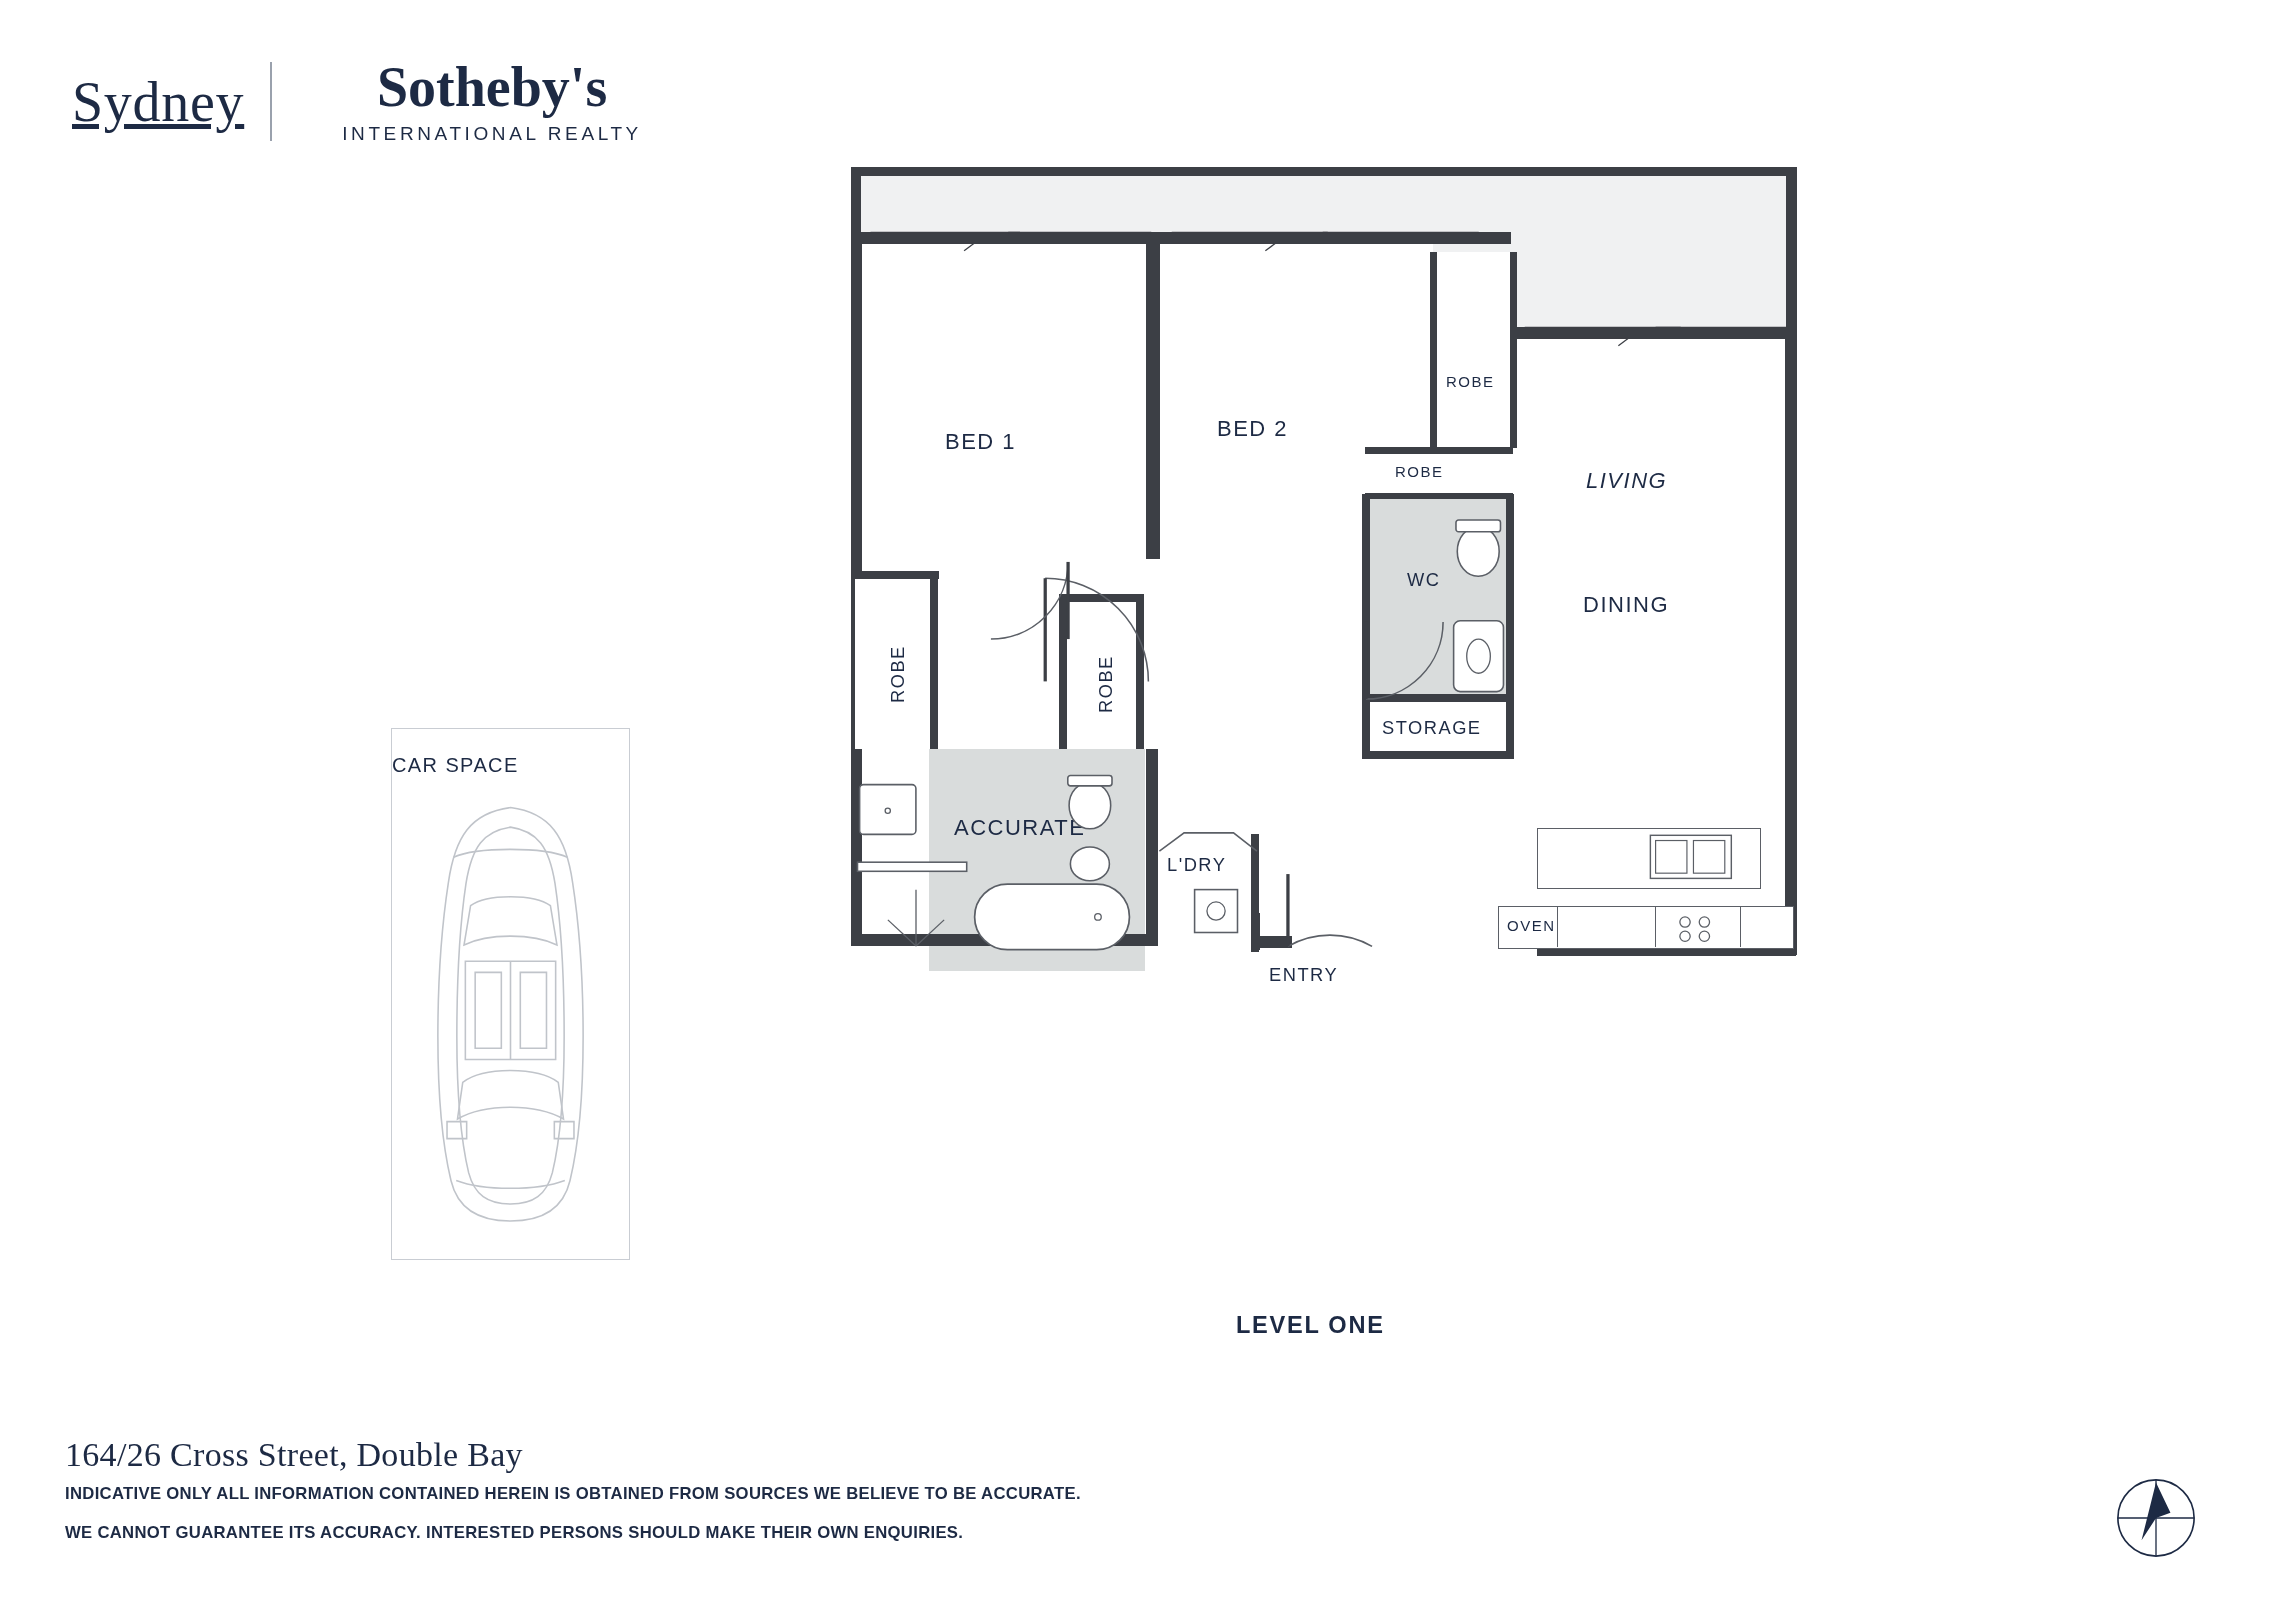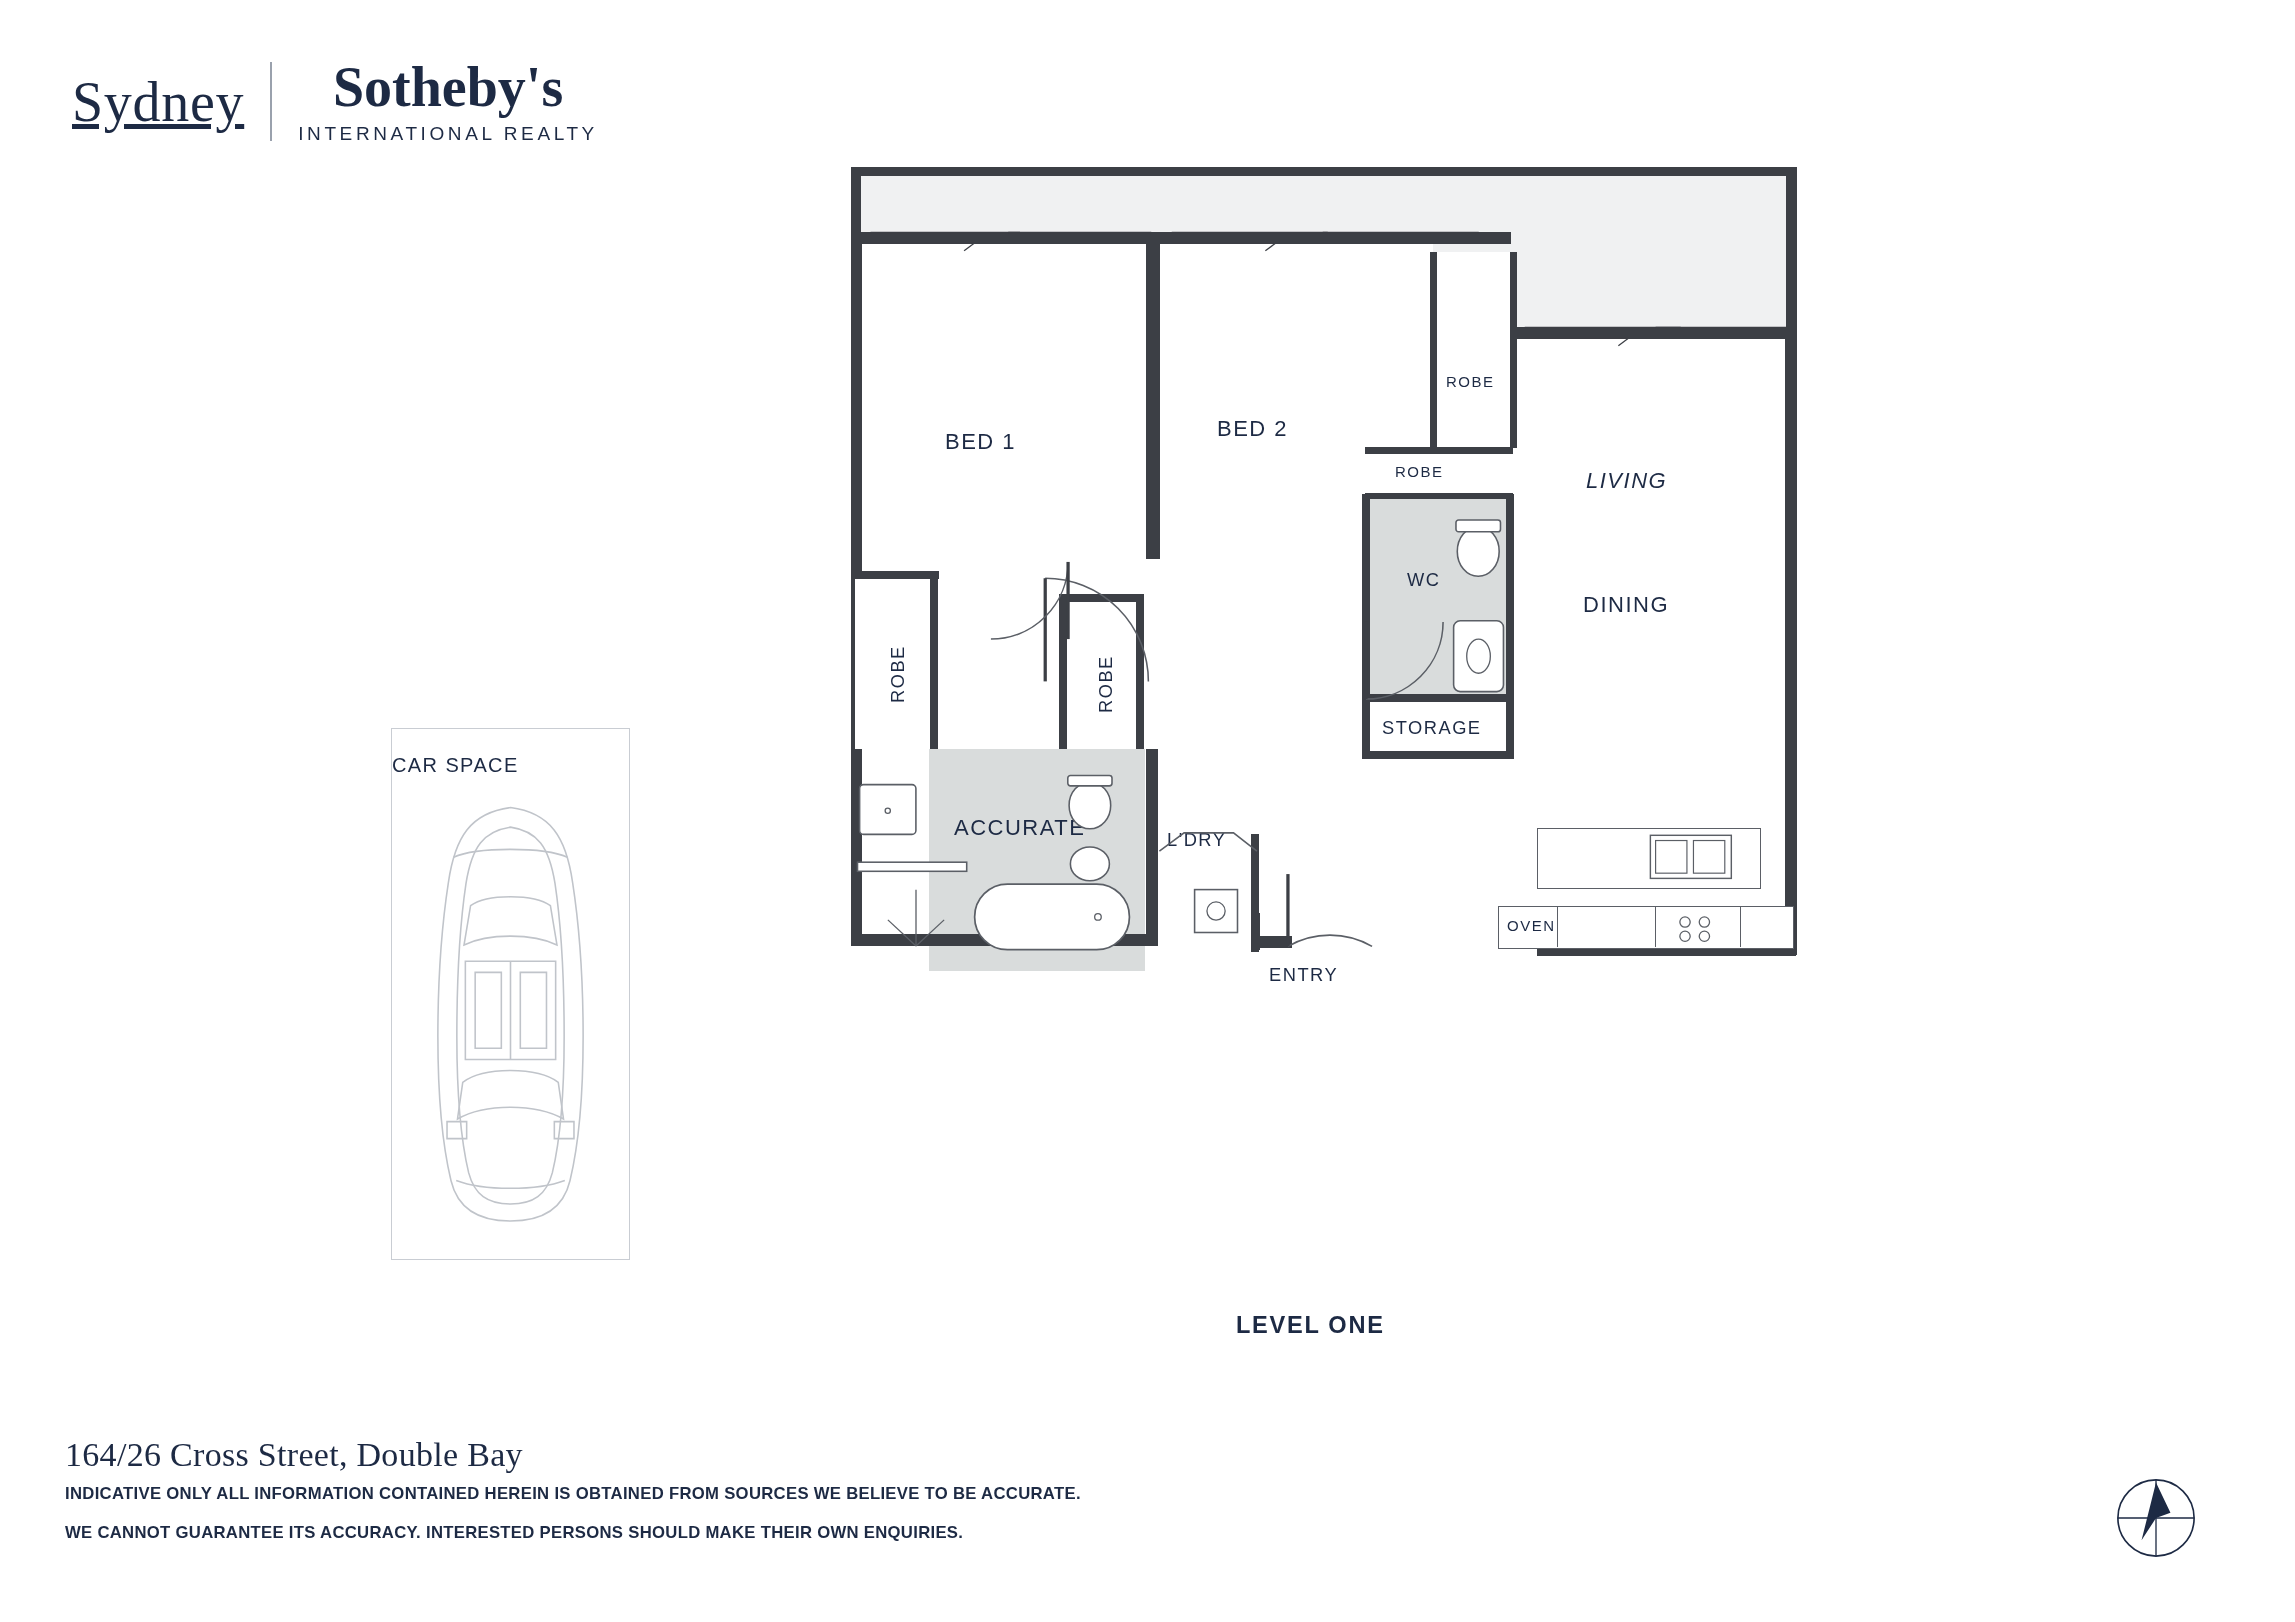--- a/index.html
+++ b/index.html
@@ -5,21 +5,21 @@
   html,body{margin:0;padding:0;background:#ffffff;}
   body{
     width:2295px;height:1622px;position:relative;overflow:hidden;
     font-family:"Liberation Sans", sans-serif;
     color:#1d2a44;
   }
   
   #brand{position:absolute;left:72px;top:59px;display:flex;align-items:center;}
   #brand .sydney{font-family:"Liberation Serif", serif;font-size:56px;color:#1d2a44;letter-spacing:0.7px;text-decoration:underline;}
   #brand .divider{width:2px;height:79px;background:#9aa1ad;margin:0 26px;}
-  #brand .sothebys-wrap{display:flex;flex-direction:column;align-items:center;}
+  #brand .sothebys-wrap{display:flex;flex-direction:column;align-items:center;margin-left:44px;}
   #brand .sothebys{font-family:"Liberation Serif", serif;font-size:56px;font-weight:700;color:#1d2a44;letter-spacing:0px;line-height:1;}
   #brand .intl{font-family:"Liberation Sans", sans-serif;font-size:19px;letter-spacing:3.6px;color:#1d2a44;margin-top:7.9px;}
 
   
   #footer{position:absolute;left:65px;top:1436px;}
   #footer .addr{font-family:"Liberation Serif", serif;font-size:34px;color:#1d2a44;letter-spacing:0.3px;}
   #footer .disc{font-size:16.7px;font-weight:bold;letter-spacing:0.3px;color:#1d2a44;line-height:1.45;margin-top:7.9px;}
 
   
   #compass{position:absolute;left:2110px;top:1472px;width:92px;height:92px;}
@@ -208,21 +208,21 @@
     <path d="M8 8 A158 158 0 0 1 166 166" fill="none" stroke="#5b5f66" stroke-width="2.4"></path>
     <line x1="8" y1="8" x2="8" y2="166" stroke="#3c3f45" stroke-width="5"></line>
   </svg>
   <svg style="position:absolute;left:143px;top:391px;" width="85" height="85" viewBox="0 0 130 130">
     <path d="M124 6 A118 118 0 0 1 6 124" fill="none" stroke="#5b5f66" stroke-width="2.4"></path>
     <line x1="124" y1="6" x2="124" y2="124" stroke="#3c3f45" stroke-width="5"></line>
   </svg>
 
   <div class="room" style="left:314px;top:674px;width:98px;height:105px;"></div>
   <div class="wall" style="left:407px;top:667px;width:7.9px;height:118px;"></div>
-  <div class="lbl mid" style="left:323px;top:662px;">L'DRY</div>
+  <div class="lbl mid" style="left:323px;top:687px;">L'DRY</div>
   <svg style="position:absolute;left:348px;top:720px;" width="52" height="52" viewBox="0 0 80 80">
     <rect x="4" y="4" width="66" height="66" fill="#fff" stroke="#5b5f66" stroke-width="2.4"></rect>
     <circle cx="37" cy="37" r="14" fill="none" stroke="#5b5f66" stroke-width="2"></circle>
   </svg>
   <svg style="position:absolute;left:311px;top:662px;" width="105" height="26" viewBox="0 0 160 40">
     <path d="M6 34 L44 6 L120 6 L156 34" fill="none" stroke="#5b5f66" stroke-width="2.4"></path>
   </svg>
 
   <div class="wall" style="left:407px;top:769px;width:41px;height:11.8px;"></div>
   <div class="wall" style="left:407px;top:746px;width:9.2px;height:37px;"></div>

